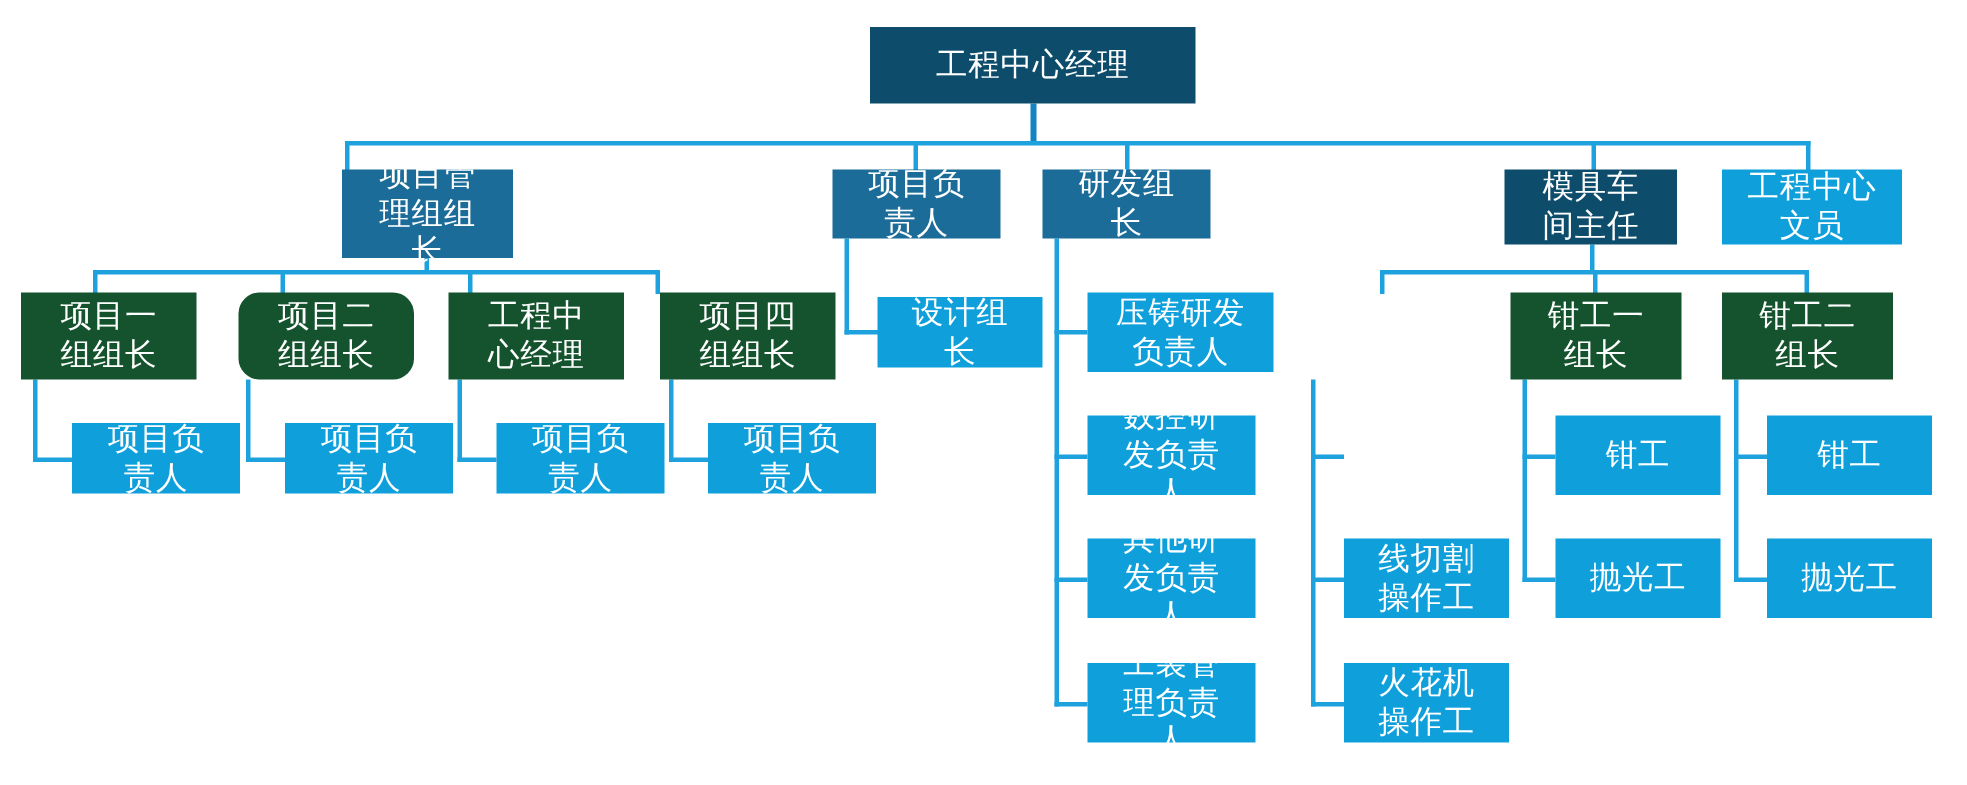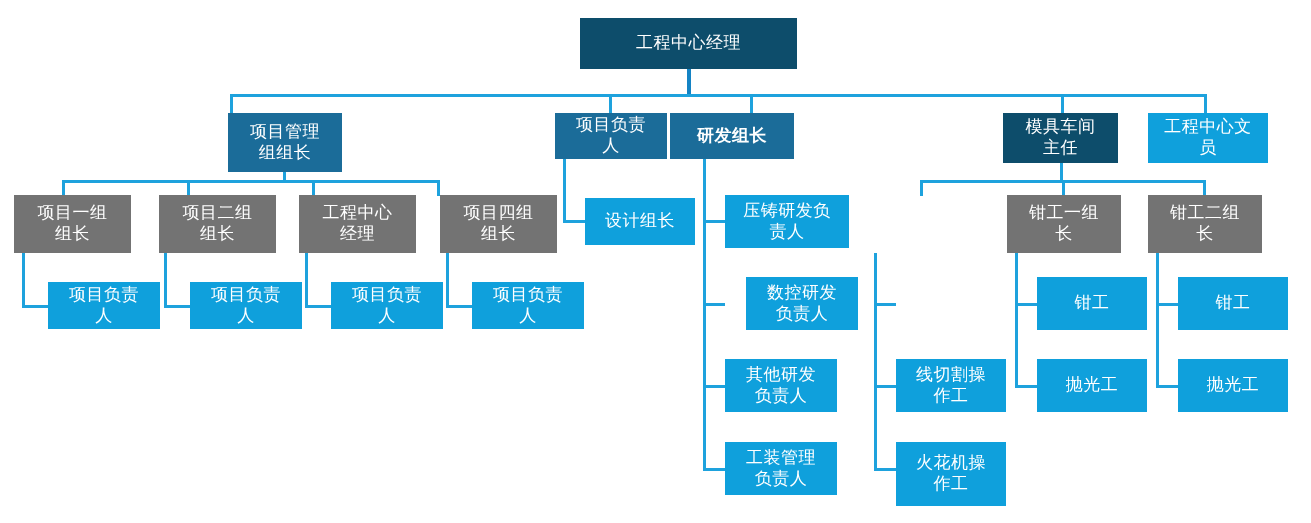--- a/index.html
+++ b/index.html
@@ -15,30 +15,30 @@
     font-family: "Liberation Sans", "DejaVu Sans", sans-serif;
     overflow: hidden;
   }
   .node {
     position: absolute;
     display: flex;
     align-items: center;
     justify-content: center;
     text-align: center;
     color: #ffffff;
-    font-size: 17px;
+    font-size: 21px;
     line-height: 1.22;
     letter-spacing: 0.5px;
     box-sizing: border-box;
     padding: 2px 16px;
     z-index: 3;
   }
   .node.lvl-dark   { background: #0d4d6b; }
   .node.lvl-steel  { background: #1b6c99; }
-  .node.lvl-blue   { background: #737373; }
+  .node.lvl-blue   { background: #14532d; }
   .node.lvl-cyan   { background: #0fa0dc; }
 
   .conn {
     position: absolute;
     background: #1ea2dd;
     z-index: 1;
   }
   .conn.dark-stub { background: #1483c4; }
   .conn.h { height: 3px; }
   .conn.v { width: 3px; }
@@ -63,21 +63,21 @@
   <div class="conn v" style="left:1204px; top:94px; height:21px;"></div>
 
   <div class="node lvl-steel" style="left:228px; top:113px; width:114px; height:59px;">
     <span>项目管理组组长</span>
   </div>
 
   <div class="node lvl-steel" style="left:555px; top:113px; width:112px; height:46px;">
     <span>项目负责人</span>
   </div>
 
-  <div class="node lvl-steel" style="left:670px; top:113px; width:124px; height:46px;font-weight:bold;">
+  <div class="node lvl-steel" style="left:695px; top:113px; width:112px; height:46px;">
     <span>研发组长</span>
   </div>
 
   <div class="node lvl-dark" style="left:1003px; top:113px; width:115px; height:50px;">
     <span>模具车间主任</span>
   </div>
 
   <div class="node lvl-cyan" style="left:1148px; top:113px; width:120px; height:50px;">
     <span>工程中心文员</span>
   </div>
@@ -85,21 +85,21 @@
   <div class="conn v" style="left:283px; top:172px; height:10px;"></div>
   <div class="conn h" style="left:62px; top:180px; width:378px; height:3px;"></div>
   <div class="conn v" style="left:62px; top:180px; height:16px;"></div>
   <div class="conn v" style="left:187px; top:180px; height:16px;"></div>
   <div class="conn v" style="left:312px; top:180px; height:16px;"></div>
   <div class="conn v" style="left:437px; top:180px; height:16px;"></div>
 
   <div class="node lvl-blue" style="left:14px; top:195px; width:117px; height:58px;">
     <span>项目一组组长</span>
   </div>
-  <div class="node lvl-blue" style="left:159px; top:195px; width:117px; height:58px;">
+  <div class="node lvl-blue" style="left:159px; top:195px; width:117px; height:58px;border-radius:14px;">
     <span>项目二组组长</span>
   </div>
   <div class="node lvl-blue" style="left:299px; top:195px; width:117px; height:58px;">
     <span>工程中心经理</span>
   </div>
   <div class="node lvl-blue" style="left:440px; top:195px; width:117px; height:58px;">
     <span>项目四组组长</span>
   </div>
 
   <div class="conn v" style="left:22px; top:253px; height:55px;"></div>
@@ -134,21 +134,21 @@
 
   <div class="conn v" style="left:703px; top:159px; height:312px;"></div>
   <div class="conn h" style="left:703px; top:220px; width:22px;"></div>
   <div class="conn h" style="left:703px; top:303px; width:22px;"></div>
   <div class="conn h" style="left:703px; top:385px; width:22px;"></div>
   <div class="conn h" style="left:703px; top:468px; width:22px;"></div>
 
   <div class="node lvl-cyan" style="left:725px; top:195px; width:124px; height:53px;">
     <span>压铸研发负责人</span>
   </div>
-  <div class="node lvl-cyan" style="left:746px; top:277px; width:112px; height:53px;">
+  <div class="node lvl-cyan" style="left:725px; top:277px; width:112px; height:53px;">
     <span>数控研发负责人</span>
   </div>
   <div class="node lvl-cyan" style="left:725px; top:359px; width:112px; height:53px;">
     <span>其他研发负责人</span>
   </div>
   <div class="node lvl-cyan" style="left:725px; top:442px; width:112px; height:53px;">
     <span>工装管理负责人</span>
   </div>
 
   <div class="conn v" style="left:1060px; top:163px; height:19px;"></div>
@@ -165,21 +165,21 @@
   </div>
 
   <div class="conn v" style="left:874px; top:253px; height:218px;"></div>
   <div class="conn h" style="left:874px; top:303px; width:22px;"></div>
   <div class="conn h" style="left:874px; top:385px; width:22px;"></div>
   <div class="conn h" style="left:874px; top:468px; width:22px;"></div>
 
   <div class="node lvl-cyan" style="left:896px; top:359px; width:110px; height:53px;">
     <span>线切割操作工</span>
   </div>
-  <div class="node lvl-cyan" style="left:896px; top:442px; width:110px; height:64px;">
+  <div class="node lvl-cyan" style="left:896px; top:442px; width:110px; height:53px;">
     <span>火花机操作工</span>
   </div>
 
   <div class="conn v" style="left:1015px; top:253px; height:135px;"></div>
   <div class="conn h" style="left:1015px; top:303px; width:22px;"></div>
   <div class="conn h" style="left:1015px; top:385px; width:22px;"></div>
 
   <div class="node lvl-cyan" style="left:1037px; top:277px; width:110px; height:53px;">
     <span>钳工</span>
   </div>

